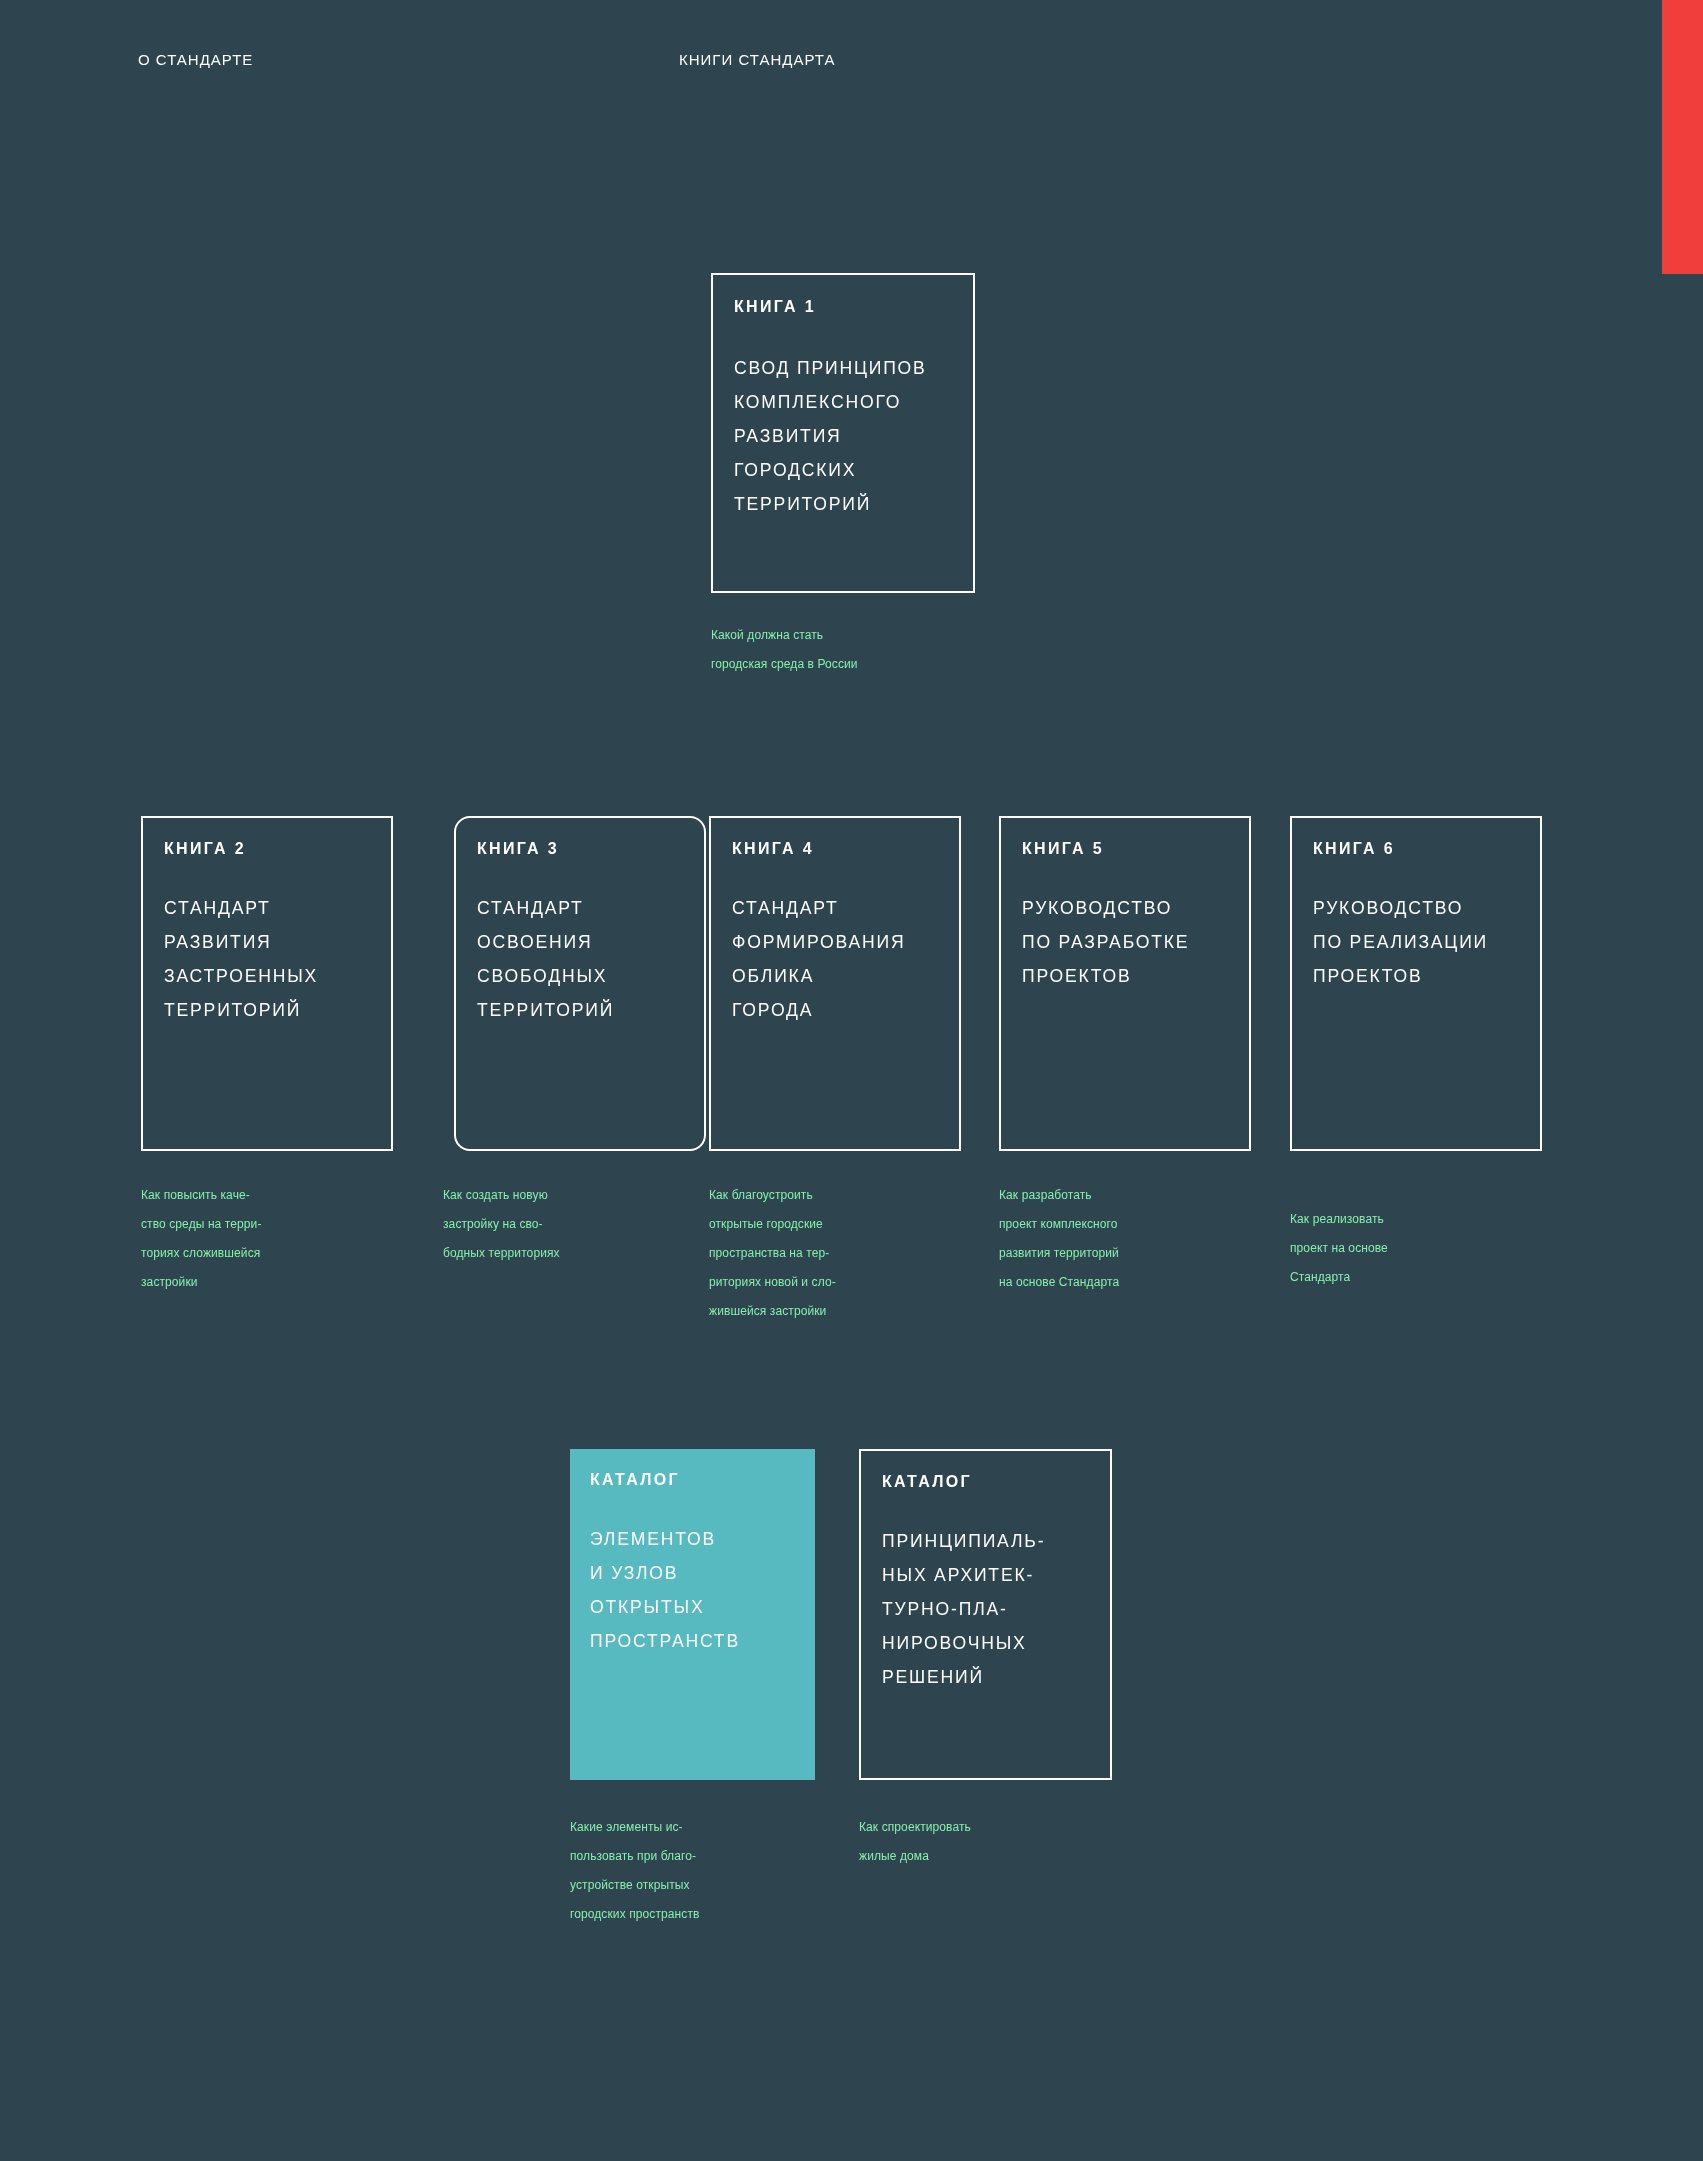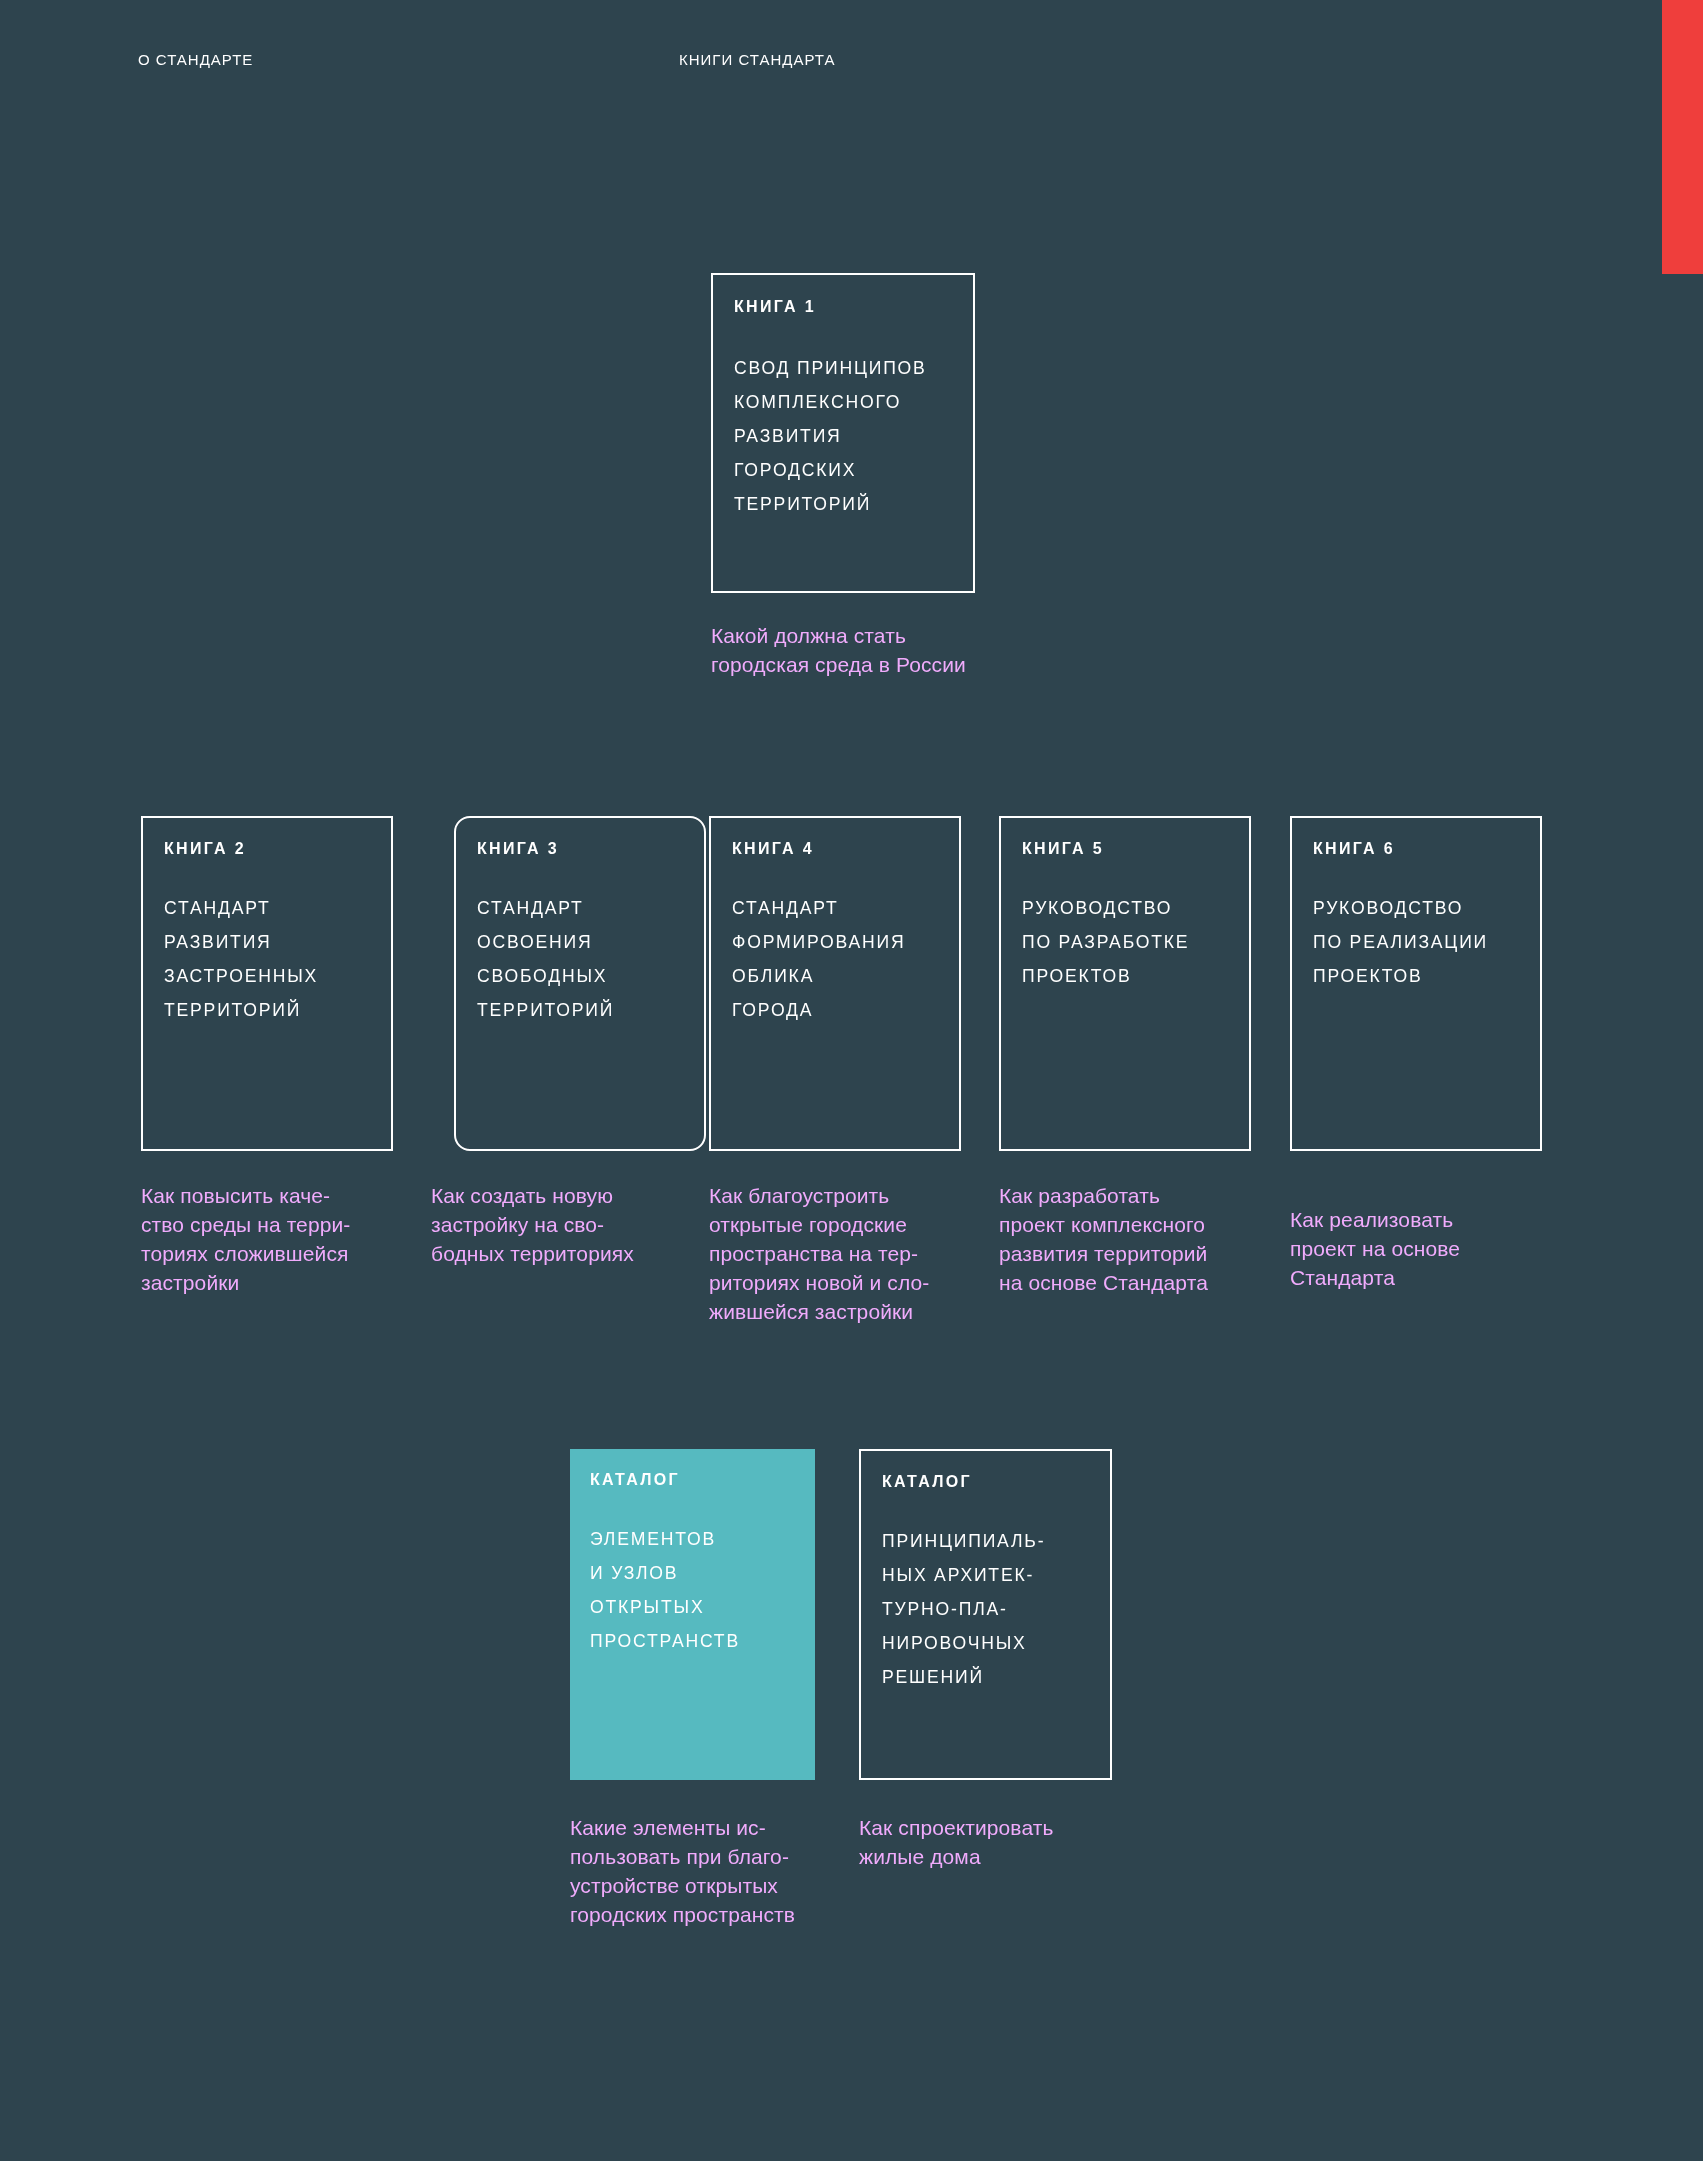--- a/index.html
+++ b/index.html
@@ -78,25 +78,25 @@
     letter-spacing: 1.8px;
     line-height: 34px;
     white-space: pre-line;
   }
   .card.filled .card-eyebrow,
   .card.filled .card-title { left: 20px; }
 
   
   .caption {
     position: absolute;
-    font-size: 21px;
+    font-size: 12px;
     font-weight: 400;
     line-height: 29px;
     letter-spacing: 0.1px;
-    color: #f0abfc;
+    color: #86efac;
     white-space: pre-line;
   }
 
   
   #card-book-1 {
     left: 711px;
     top: 273px;
     width: 264px;
     height: 320px;
   }
@@ -118,21 +118,21 @@
   #card-book-3 { left: 454px; border-radius: 16px; }
   #card-book-4 { left: 709px; }
   #card-book-5 { left: 999px; }
   #card-book-6 { left: 1290px; }
 
   .book-row-caption {
     top: 1181px;
     width: 266px;
   }
   #caption-book-2 { left: 141px; }
-  #caption-book-3 { left: 431px; }
+  #caption-book-3 { left: 443px; }
   #caption-book-4 { left: 709px; }
   #caption-book-5 { left: 999px; }
   #caption-book-6 { left: 1290px; margin-top: 24px; }
 
   
   #card-catalog-1 {
     left: 570px;
     top: 1449px;
     width: 245px;
     height: 331px;

